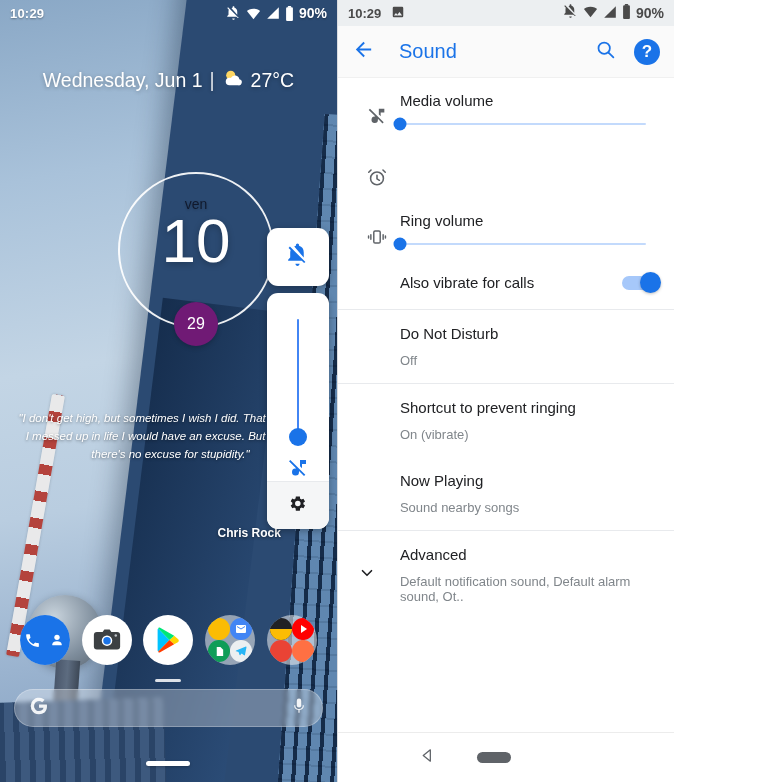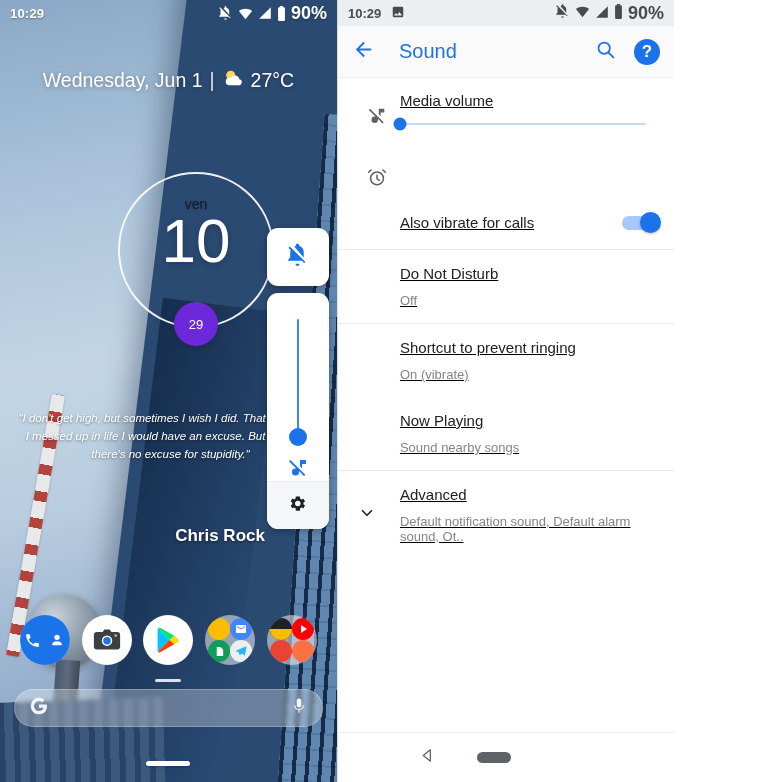--- a/index.html
+++ b/index.html
@@ -86,21 +86,21 @@
 
   .status-bar-left {
     position: absolute; top: 0; left: 0; right: 0; height: 26px;
     display: flex; align-items: center; padding: 0 10px;
     color: #fff; font-size: 13px; font-weight: bold;
     text-shadow: 0 1px 2px rgba(0,0,0,.35);
   }
   .sb-time { letter-spacing: .2px; }
   .sb-right { margin-left: auto; display: flex; align-items: center; gap: 5px; }
   .sb-right svg { display: block; }
-  .sb-batt-text { font-size: 18px; font-weight: bold; }
+  .sb-batt-text { font-size: 14px; font-weight: bold; }
 
   .date-row {
     position: absolute; top: 68px; left: 0; right: 0;
     display: flex; align-items: center; justify-content: center; gap: 7px;
     color: #fff; font-size: 19.5px;
     text-shadow: 0 1px 4px rgba(0,0,0,.30);
   }
   .date-sep { opacity: .85; font-weight: 300; }
 
   .clock-widget {
@@ -117,36 +117,36 @@
     text-shadow: 0 1px 3px rgba(0,0,0,.25);
   }
   .clock-hour {
     position: absolute; top: 38px; left: 0; right: 0; text-align: center;
     color: #fff; font-size: 62px; font-weight: 300; line-height: 1;
     text-shadow: 0 2px 6px rgba(0,0,0,.25);
   }
   .clock-min-badge {
     position: absolute; left: 50%; bottom: -18px; transform: translateX(-50%);
     width: 44px; height: 44px; border-radius: 50%;
-    background: #6d28d9; color: #fff;
+    background: #701a75; color: #fff;
     display: flex; align-items: center; justify-content: center;
-    font-size: 13px; font-weight: 400;
+    font-size: 16px; font-weight: 400;
     box-shadow: 0 2px 5px rgba(0,0,0,.2);
     text-align: right;
   }
 
   .quote-block {
     position: absolute; left: 18px; right: 14px; top: 410px;
     text-align: center; color: #fff; font-size: 11.5px;
     font-style: italic; line-height: 1.55;
     text-shadow: 0 1px 3px rgba(0,0,0,.45);
   }
   .quote-author {
-    position: absolute; right: 72px; top: 526px;
-    color: #fff; font-size: 17px; font-weight: bold;
+    position: absolute; right: 56px; top: 526px;
+    color: #fff; font-size: 12px; font-weight: bold;
     text-shadow: 0 1px 3px rgba(0,0,0,.5);
   }
 
   
   .volume-panel {
     position: absolute; right: 8px; top: 228px; width: 62px;
     display: flex; flex-direction: column; gap: 7px; z-index: 20;
   }
   .vp-card {
     background: #fff; border-radius: 11px;
@@ -224,21 +224,21 @@
   .appbar-title {
     color: #1a73e8; font-size: 20px; font-weight: normal; margin-left: 6px;
   }
   .appbar-spacer { flex: 1; }
   .help-badge {
     width: 26px; height: 26px; border-radius: 50%; background: #1a73e8;
     color: #fff; display: flex; align-items: center; justify-content: center;
     font-size: 17px; font-weight: bold;
   }
 
-  .settings-list { flex: 1; overflow: hidden; background: #fff; text-decoration: underline; }
+  .settings-list { flex: 1; overflow: hidden; background: #fff; }
   .divider { height: 1px; background: #e8eaed; margin: 0; }
 
   .vol-row { display: flex; align-items: flex-start; padding: 14px 16px 10px 16px; }
   .vol-icon { width: 46px; flex: none; padding-top: 14px; display:flex; justify-content:center;}
   .vol-body { flex: 1; padding-right: 12px; }
   .vol-label { font-size: 15px; color: #202124; margin-bottom: 14px; }
   .slider-track {
     position: relative; height: 2px; background: #c3dafc; border-radius: 2px;
   }
   .slider-fill { position: absolute; left: 0; top: 0; height: 2px; background: #1a73e8; border-radius: 2px; }
@@ -523,20 +523,35 @@
       <div class="vol-row">
         <div class="vol-icon">
           <svg width="22" height="22" viewBox="0 0 24 24" fill="none" stroke="#5f6368" stroke-width="1.7">
             <circle cx="12" cy="13.5" r="7"></circle>
             <path d="M12 10v4l2.6 1.6" stroke-linecap="round"></path>
             <path d="M5.5 4.4L3 6.8M18.5 4.4L21 6.8" stroke-linecap="round"></path>
           </svg>
         </div>
       </div>
 
+      <div class="vol-row">
+        <div class="vol-icon">
+          <svg width="22" height="22" viewBox="0 0 24 24" fill="none" stroke="#5f6368" stroke-width="1.6">
+            <rect x="8.5" y="5.5" width="7" height="13" rx="1.4"></rect>
+            <path d="M5.3 9.5v5M2.8 11v2M18.7 9.5v5M21.2 11v2" stroke-linecap="round"></path>
+          </svg>
+        </div>
+        <div class="vol-body">
+          <div class="vol-label">Ring volume</div>
+          <div class="slider-track">
+            <div class="slider-fill" style="width:0%"></div>
+            <div class="slider-thumb" style="left:0%"></div>
+          </div>
+        </div>
+      </div>
 
       <div class="toggle-row">
         <span class="toggle-label">Also vibrate for calls</span>
         <span class="switch">
           <span class="switch-track"></span>
           <span class="switch-thumb"></span>
         </span>
       </div>
 
       <div class="divider"></div>

